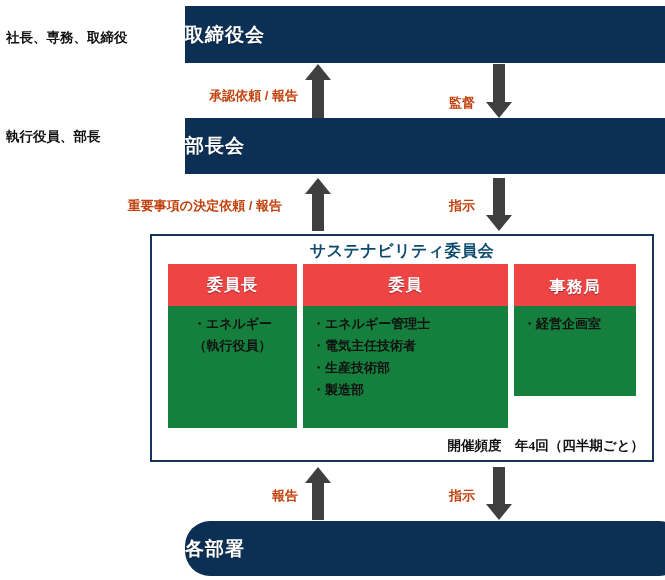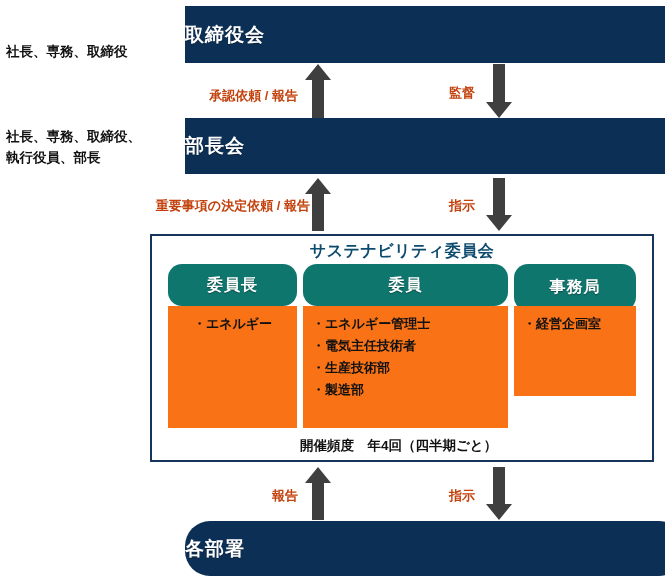--- a/index.html
+++ b/index.html
@@ -67,91 +67,91 @@
   .committee-title {
     font-size: 16px;
     font-weight: bold;
     text-align: center;
     color: #0c4a6e;
     letter-spacing: .5px;
   }
 
   
   .col-header {
-    background: #0f766e;
+    background: #ef4444;
     color: #ffffff;
     font-size: 16px;
     font-weight: bold;
     display: flex;
     align-items: center;
     justify-content: center;
     letter-spacing: 1px;
     text-shadow: 0 1px 1px rgba(0,0,0,.35);
-    border-radius: 14px;
   }
   .col-body {
-    background: #f97316;
+    background: #15803d;
     padding: 7px 9px 0 9px;
   }
   .col-body ul {
     list-style: none;
     margin: 0;
     padding: 0;
   }
   .col-body li {
     font-size: 13px;
     font-weight: bold;
     line-height: 22px;
     color: #111111;
     white-space: nowrap;
   }
   .col-body.centered li { text-align: center; }
 
   .frequency {
     font-size: 13.5px;
     font-weight: bold;
     color: #111111;
+    text-align: right;
     white-space: nowrap;
+    font-family: Liberation Serif, serif;
   }
 </style>
 </head>
 <body>
 
-<div class="abs side-caption" style="left:6px; top:27px; width:145px;margin-top:14px;">社長、専務、取締役</div>
+<div class="abs side-caption" style="left:6px; top:27px; width:145px;">社長、専務、取締役</div>
 
 <div class="abs band" style="left:153px; top:6px; width:499px; height:57px;">
   <span class="band-label">取締役会</span>
 </div>
 
 <div class="abs rel-caption" style="left:150px; top:87px; width:148px;">承認依頼 / 報告</div>
 
 <div class="abs arrow-up" style="left:305px; top:64px; width:26px; height:54px;">
   <svg class="arrow-svg" width="26" height="54" viewBox="0 0 26 54" aria-hidden="true">
     <polygon points="13,0 26,16 19,16 19,54 7,54 7,16 0,16" fill="#3f3f3f"></polygon>
   </svg>
 </div>
 
-<div class="abs rel-caption" style="left:360px; top:84px; width:115px;">監督</div>
+<div class="abs rel-caption" style="left:360px; top:94px; width:115px;">監督</div>
 
 <div class="abs arrow-down" style="left:486px; top:64px; width:26px; height:54px;">
   <svg class="arrow-svg" width="26" height="54" viewBox="0 0 26 54" aria-hidden="true">
     <polygon points="7,0 19,0 19,38 26,38 13,54 0,38 7,38" fill="#3f3f3f"></polygon>
   </svg>
 </div>
 
 <div class="abs side-caption" style="left:6px; top:126px; width:148px;">
-  <div>社長、専務、取締役、</div>
   <div>執行役員、部長</div>
 </div>
 
 <div class="abs band" style="left:153px; top:118px; width:499px; height:56px;">
   <span class="band-label">部長会</span>
 </div>
 
-<div class="abs rel-caption" style="left:112px; top:197px; width:198px;">重要事項の決定依頼 / 報告</div>
+<div class="abs rel-caption" style="left:84px; top:197px; width:198px;">重要事項の決定依頼 / 報告</div>
 
 <div class="abs arrow-up" style="left:305px; top:178px; width:26px; height:53px;">
   <svg class="arrow-svg" width="26" height="53" viewBox="0 0 26 53" aria-hidden="true">
     <polygon points="13,0 26,16 19,16 19,53 7,53 7,16 0,16" fill="#3f3f3f"></polygon>
   </svg>
 </div>
 
 <div class="abs rel-caption" style="left:360px; top:197px; width:115px;">指示</div>
 
 <div class="abs arrow-down" style="left:486px; top:178px; width:26px; height:53px;">
@@ -161,20 +161,21 @@
 </div>
 
 <div class="abs committee-frame" style="left:150px; top:234px; width:504px; height:228px;"></div>
 
 <div class="abs committee-title" style="left:150px; top:241px; width:504px;">サステナビリティ委員会</div>
 
 <div class="abs col-header" style="left:168px; top:264px; width:129px; height:42px;">委員長</div>
 <div class="abs col-body centered" style="left:168px; top:306px; width:129px; height:122px;">
   <ul>
     <li>・エネルギー</li>
+    <li>（執行役員）</li>
   </ul>
 </div>
 
 <div class="abs col-header" style="left:303px; top:264px; width:205px; height:42px;">委員</div>
 <div class="abs col-body" style="left:303px; top:306px; width:205px; height:122px;">
   <ul>
     <li>・エネルギー管理士</li>
     <li>・電気主任技術者</li>
     <li>・生産技術部</li>
     <li>・製造部</li>

